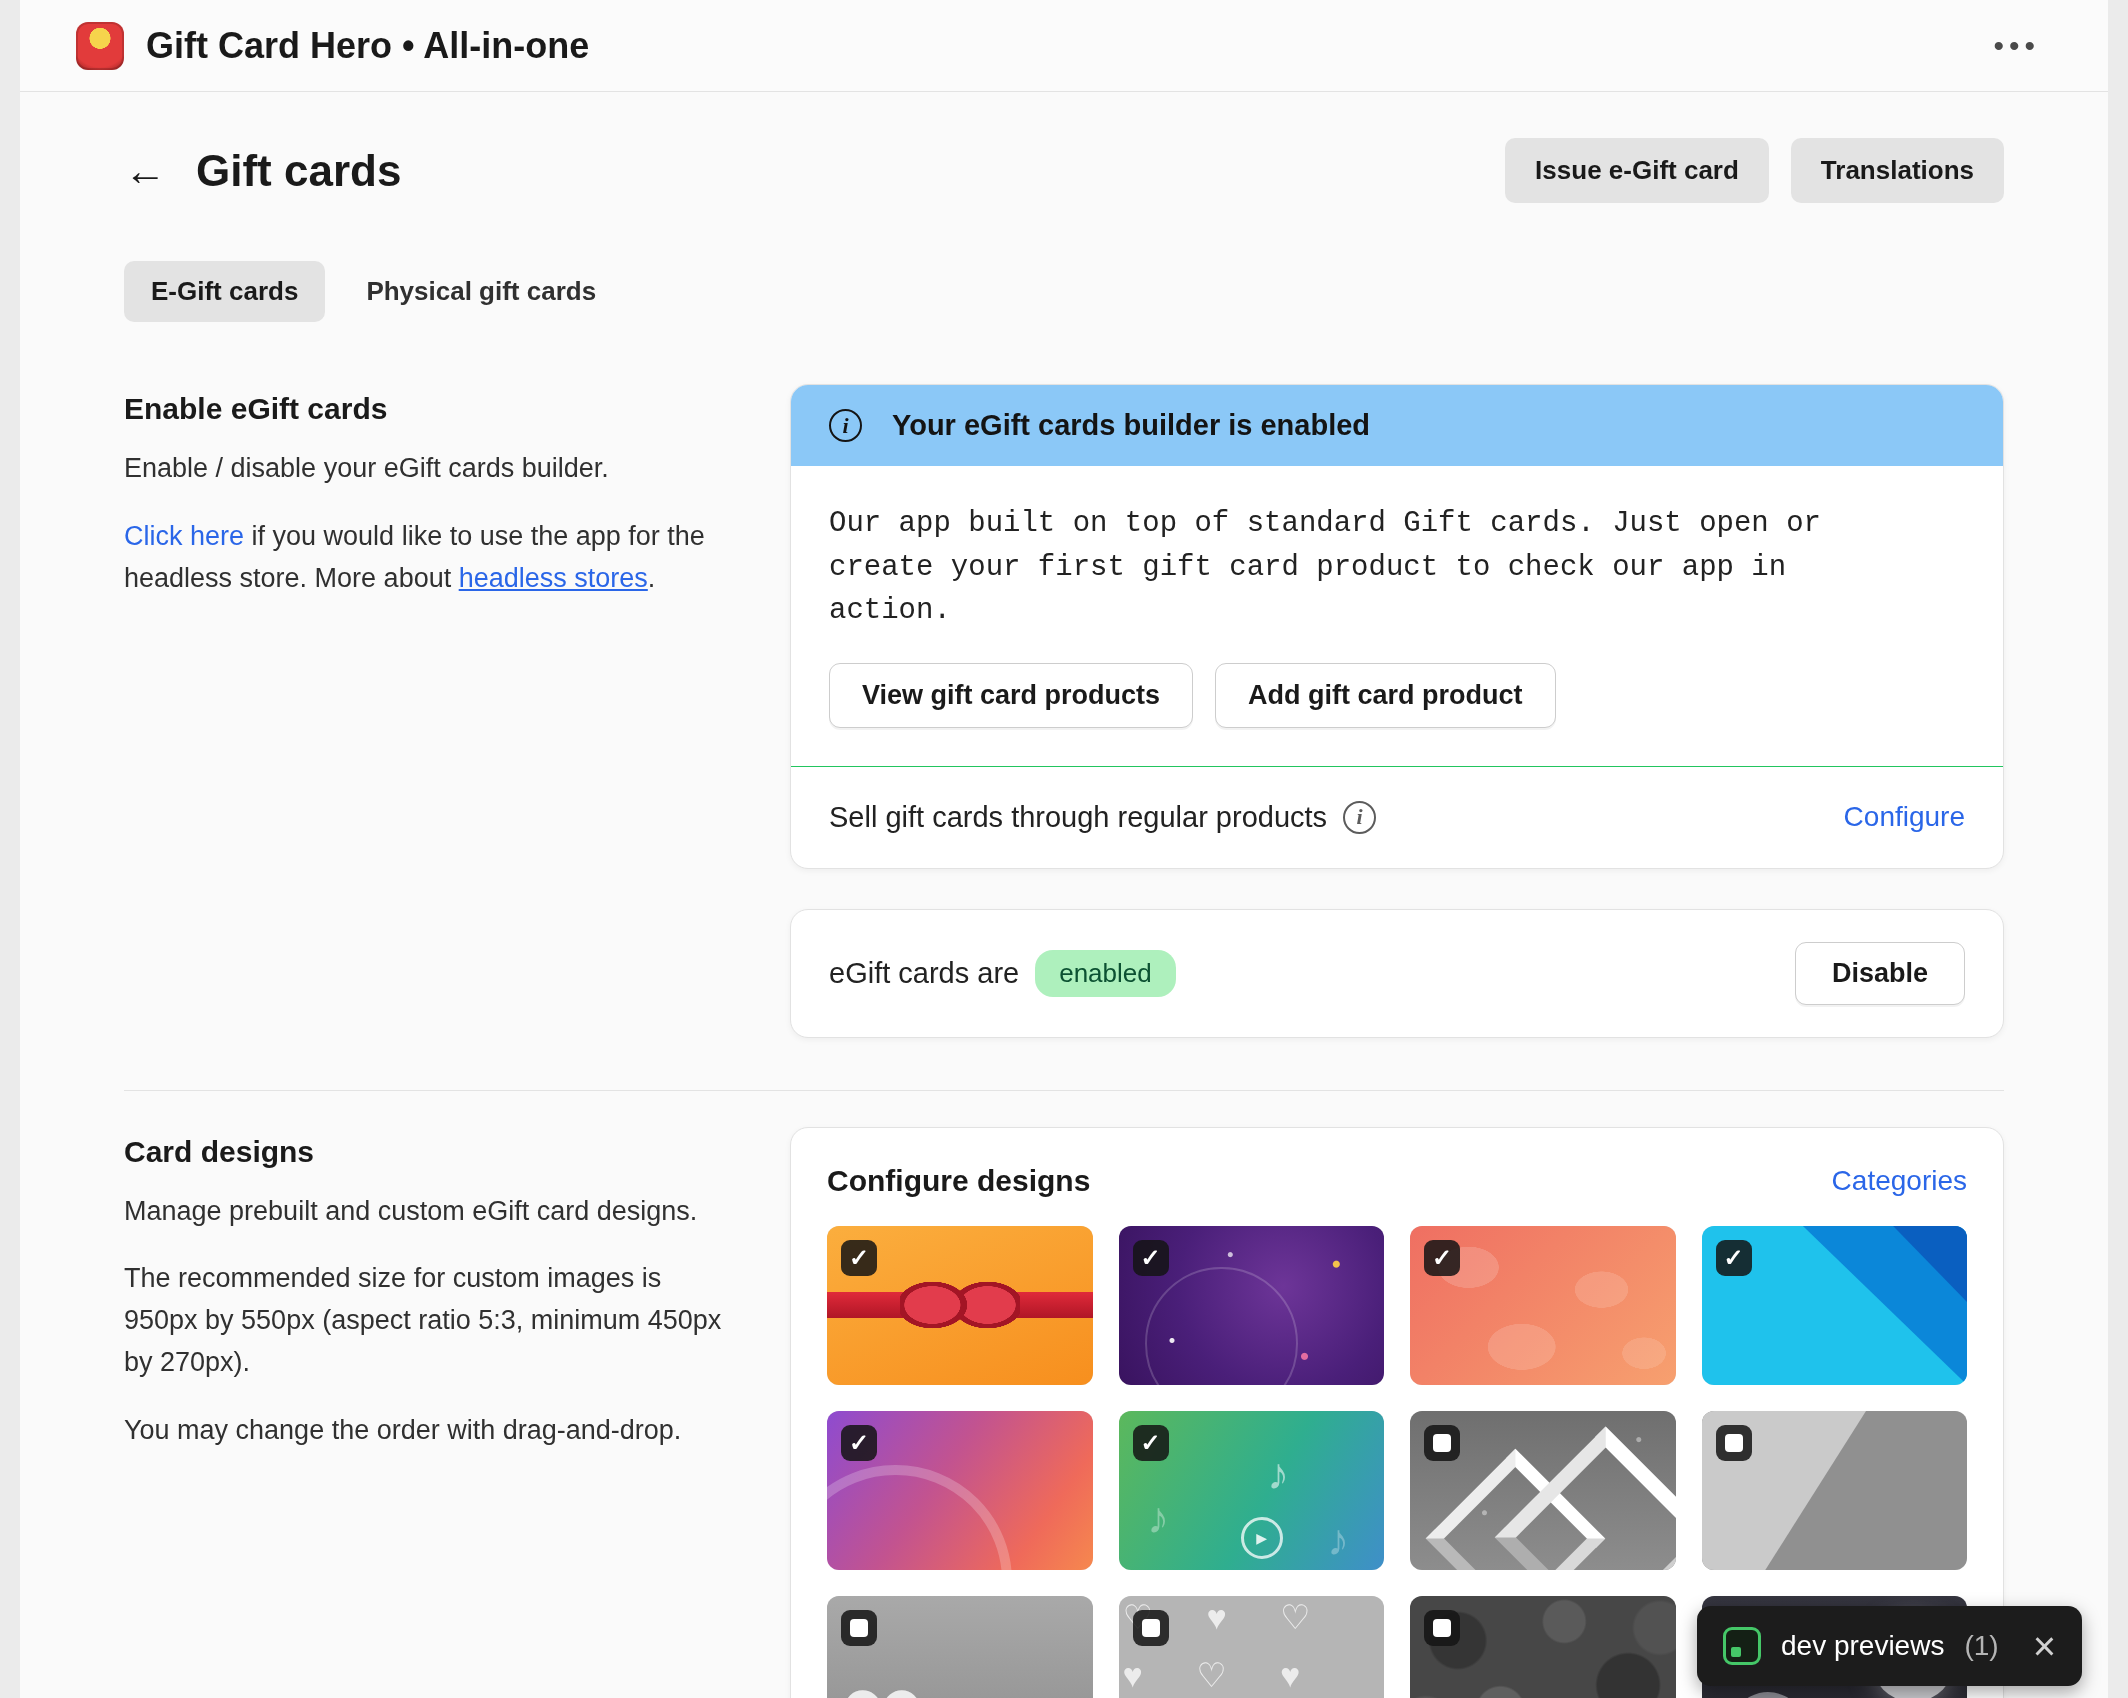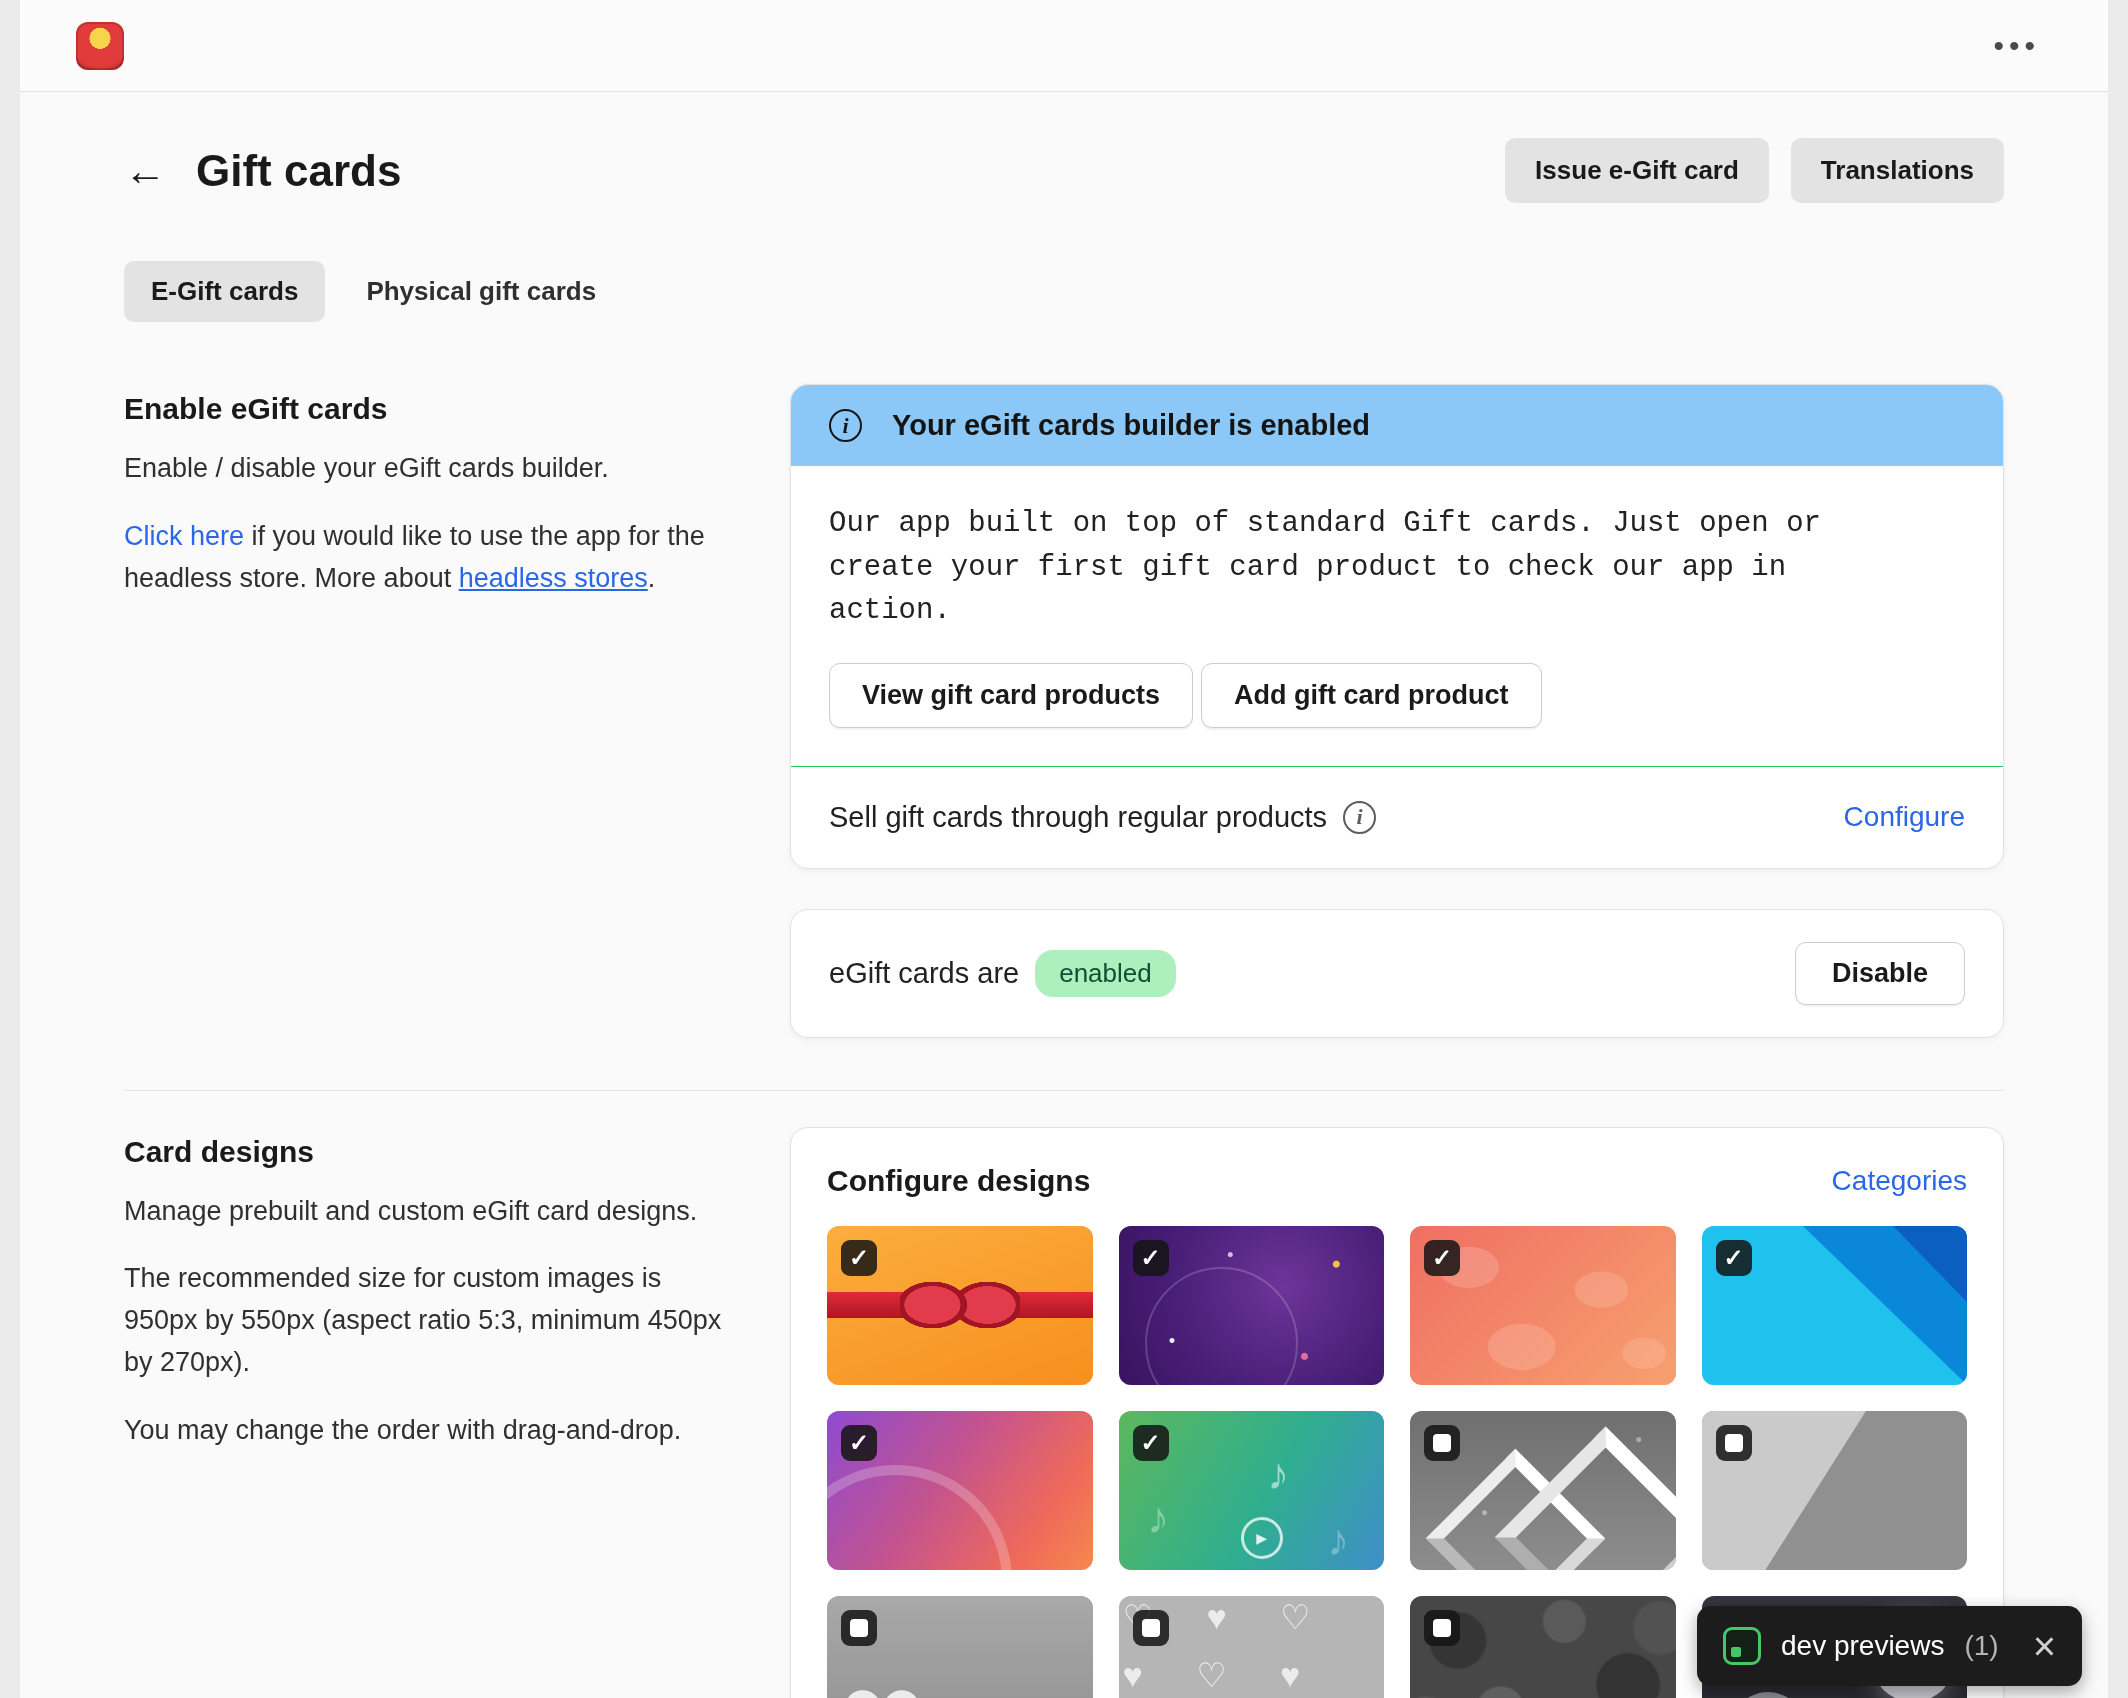--- a/index.html
+++ b/index.html
@@ -95,21 +95,21 @@
   .info-icon {
     width: 33px; height: 33px; border-radius: 50%;
     border: 2.5px solid #141414; color: #141414;
     display: inline-flex; align-items: center; justify-content: center;
     font-family: "Liberation Serif", serif; font-style: italic; font-weight: 700;
     font-size: 22px; flex: 0 0 auto; cursor: pointer;
   }
   .info-icon.muted { border-color: #5c5c5c; color: #5c5c5c; }
   .banner-body { padding: 36px 38px 38px; }
   .banner-body .desc { font-size: 29px; line-height: 1.5; color: #222; max-width: 1080px; font-family: Liberation Mono, monospace; }
-  .btn-row { display: flex; gap: 8px; margin-top: 30px; }
+  .btn-row { display: flex; gap: 22px; margin-top: 30px; }
   .white-btn {
     background: #fff; border: 1.5px solid #cdcdcd; border-radius: 11px;
     font-family: inherit; font-size: 27px; font-weight: 600; color: #1a1a1a;
     padding: 16px 32px; cursor: pointer;
     box-shadow: 0 2px 0 rgba(0,0,0,.05);
   }
   .banner-footer {
     border-top: 1px solid #22c55e;
     display: flex; align-items: center;
     padding: 34px 38px;
@@ -284,20 +284,21 @@
   .toast-count { color: #b5b5b5; font-size: 28px; }
   .toast-close { color: #d0d0d0; font-size: 40px; line-height: 1; margin-left: 14px; cursor: pointer; }
 </style>
 </head>
 <body>
 
 <div class="app">
 
   <div class="topbar">
     <span class="app-logo"></span>
+    <span class="topbar-title">Gift Card Hero • All-in-one</span>
     <span class="overflow-menu">•••</span>
   </div>
 
   <div class="content">
 
     <div class="page-header">
       <span class="back-btn">←</span>
       <h1 class="page-title">Gift cards</h1>
       <div class="header-actions">
         <button class="gray-btn">Issue e-Gift card</button>

